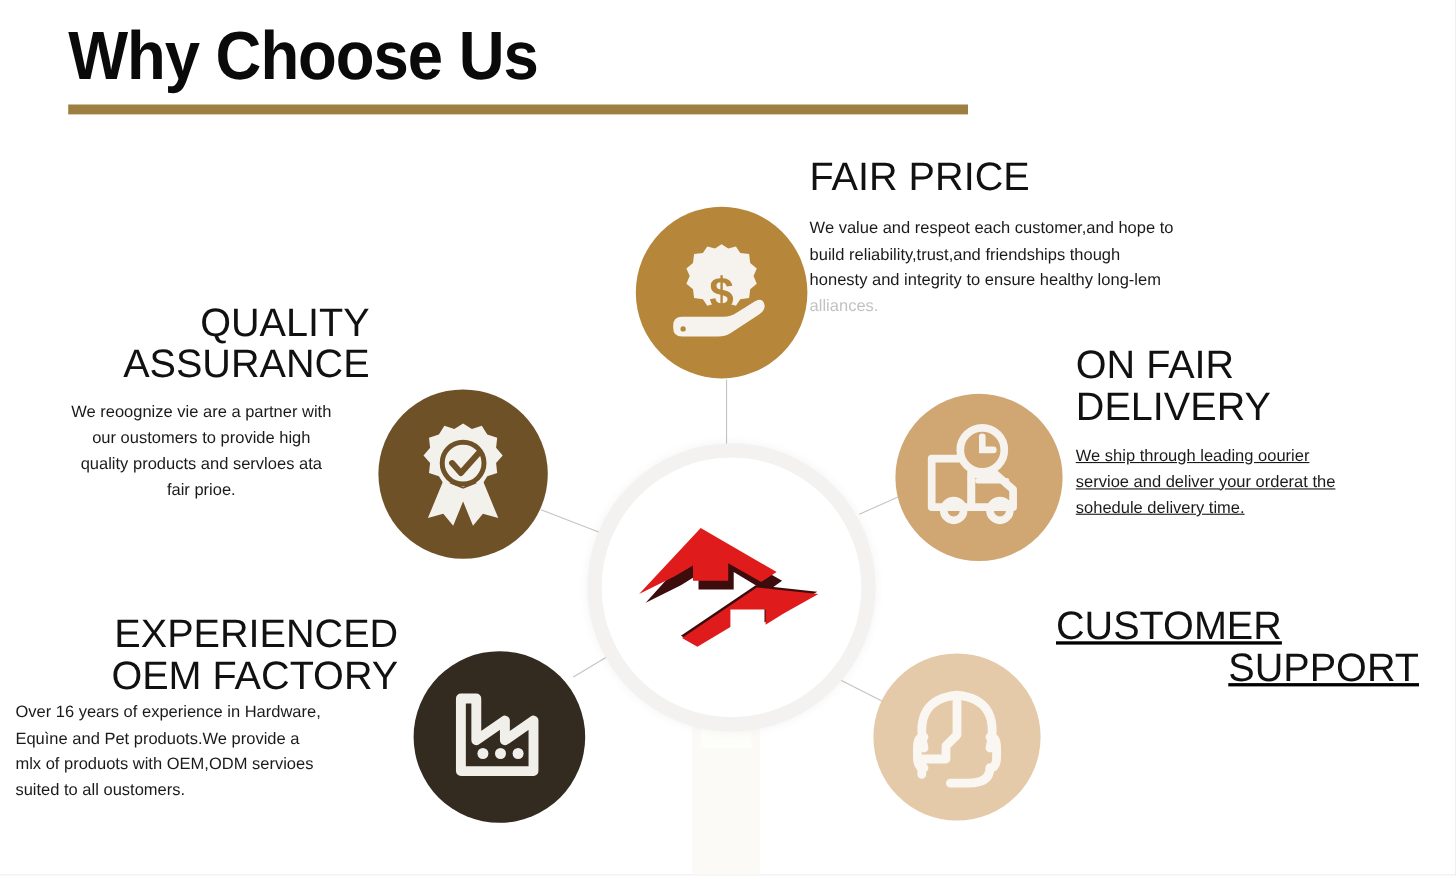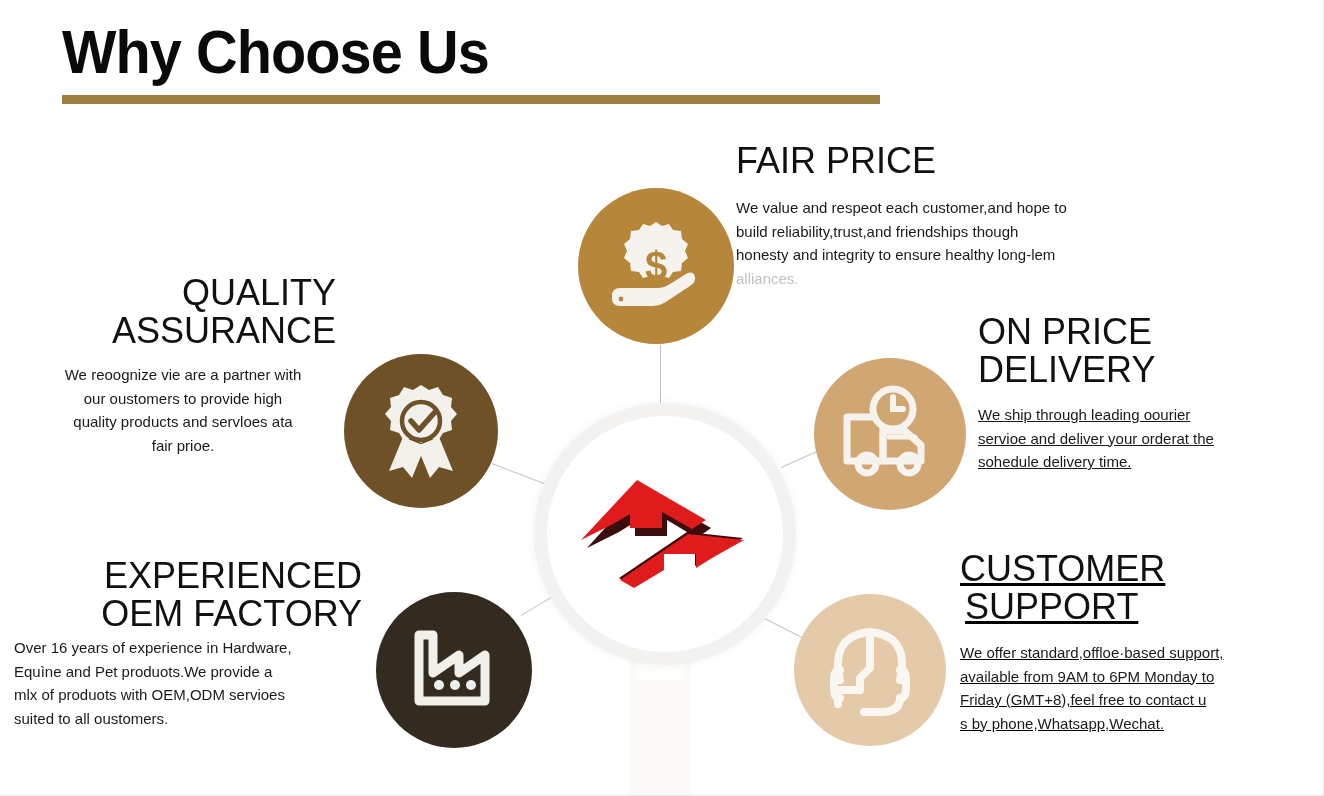--- a/index.html
+++ b/index.html
@@ -78,21 +78,21 @@
   #blk-quality .feature-body { margin-top: 13px; text-align: center; margin-left: 12px; }
 
   #blk-delivery        { left: 978px; top: 313px; width: 310px; }
   #blk-delivery .feature-body { margin-top: 14px; text-decoration: underline; }
 
   #blk-factory         { left: 14px;  top: 557px; width: 348px; }
   #blk-factory .feature-body { margin-top: 3px; text-align: left; }
 
   #blk-support         { left: 960px; top: 550px; width: 330px; text-decoration: underline; }
   #blk-support .feature-body { margin-top: 15px; }
-  #blk-support .feature-heading.indent { padding-left: 5px; }
+  #blk-support .feature-heading.indent { padding-left: 5px; text-align: right; }
 
   
   .icon-circle {
     position: absolute;
     border-radius: 50%;
     display: flex;
     align-items: center;
     justify-content: center;
   }
   #circle-fair-price {
@@ -261,21 +261,21 @@
     <div class="feature-heading">ASSURANCE</div>
     <div class="feature-body">
       <span>We reoognize vie are a partner with</span>
       <span>our oustomers to provide high</span>
       <span>quality products and servloes ata</span>
       <span>fair prioe.</span>
     </div>
   </div>
 
   <div class="block align-left" id="blk-delivery">
-    <div class="feature-heading">ON PRICE</div>
+    <div class="feature-heading">ON FAIR</div>
     <div class="feature-heading">DELIVERY</div>
     <div class="feature-body">
       <span>We ship through leading oourier</span>
       <span>servioe and deliver your orderat the</span>
       <span>sohedule delivery time.</span>
     </div>
   </div>
 
   <div class="block align-right" id="blk-factory">
     <div class="feature-heading">EXPERIENCED</div>
@@ -284,21 +284,15 @@
       <span>Over 16 years of experience in Hardware,</span>
       <span>Equìne and Pet produots.We provide a</span>
       <span>mlx of produots with OEM,ODM servioes</span>
       <span>suited to all oustomers.</span>
     </div>
   </div>
 
   <div class="block align-left" id="blk-support">
     <div class="feature-heading">CUSTOMER</div>
     <div class="feature-heading indent">SUPPORT</div>
-    <div class="feature-body">
-      <span>We offer standard,offloe·based support,</span>
-      <span>available from 9AM to 6PM Monday to</span>
-      <span>Friday (GMT+8),feel free to contact u</span>
-      <span>s by phone,Whatsapp,Wechat.</span>
-    </div>
   </div>
 
 </div>
 
 </body></html>

